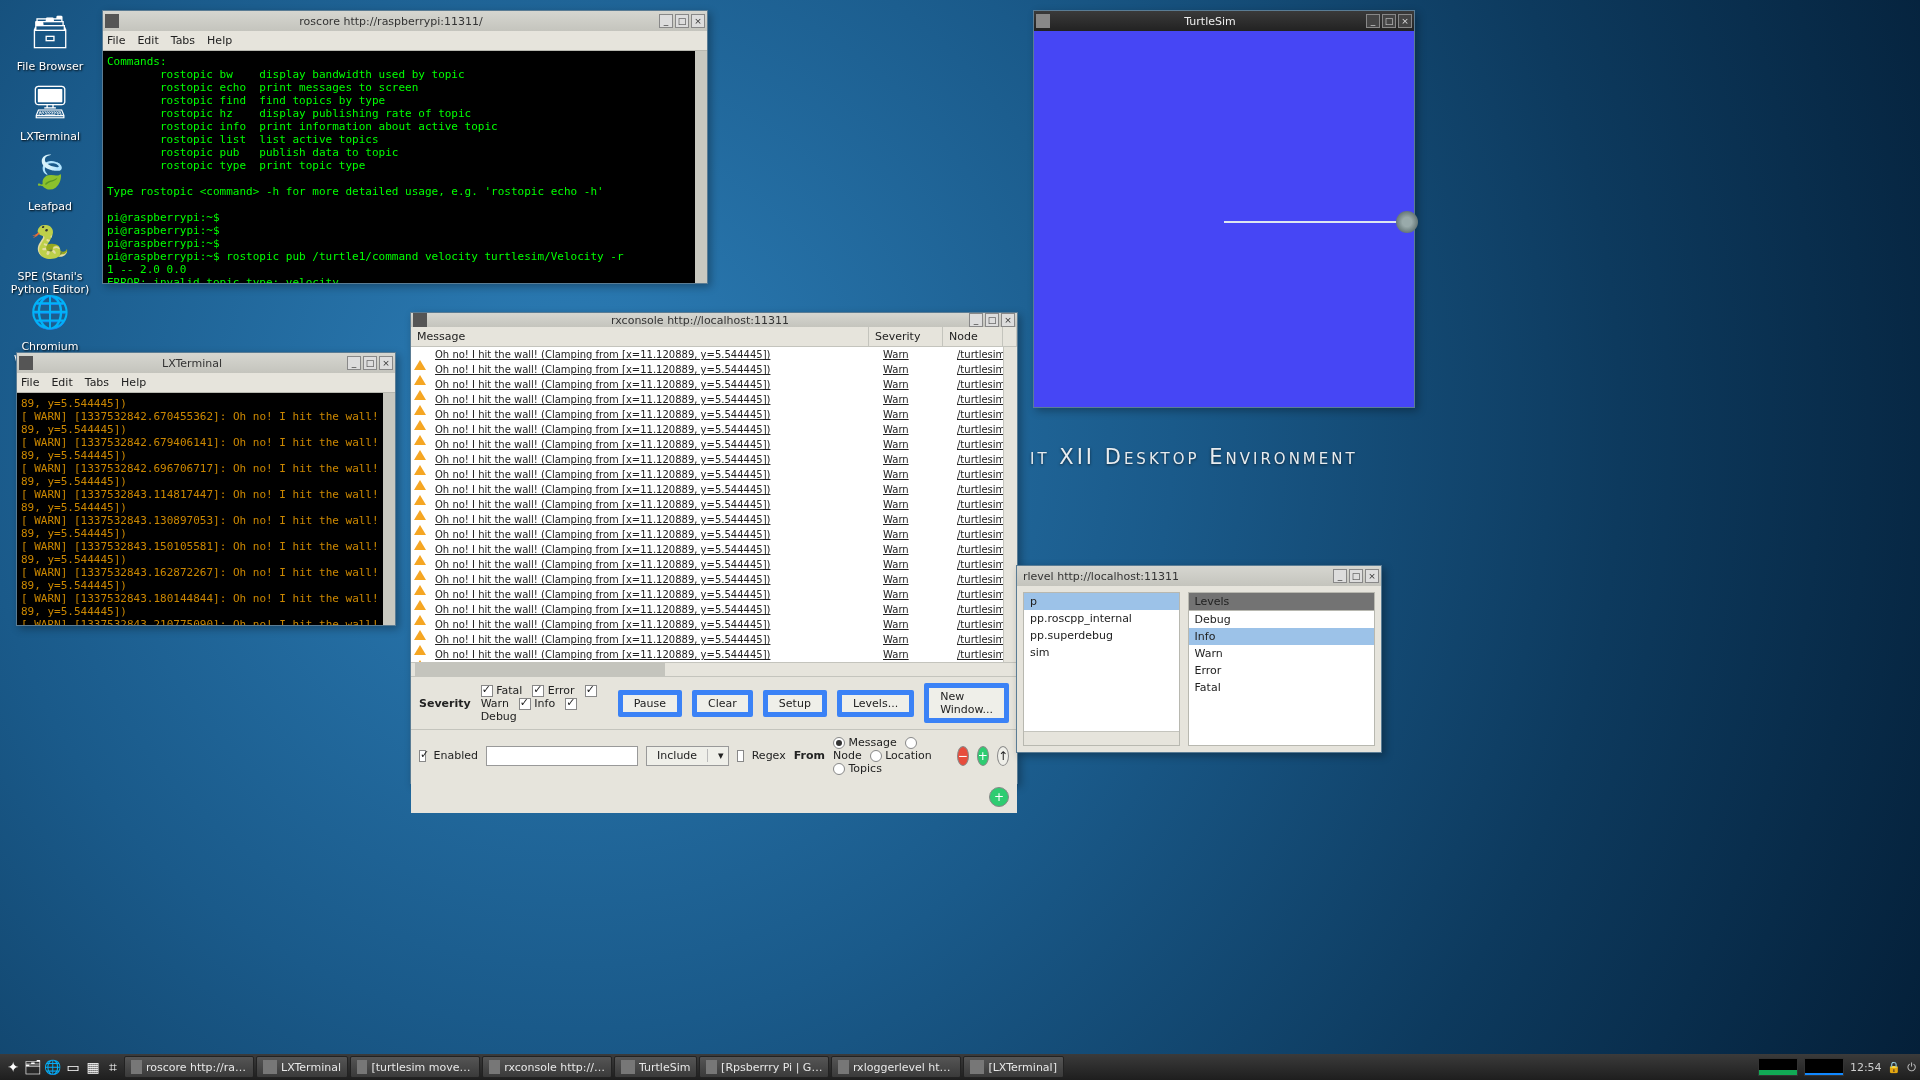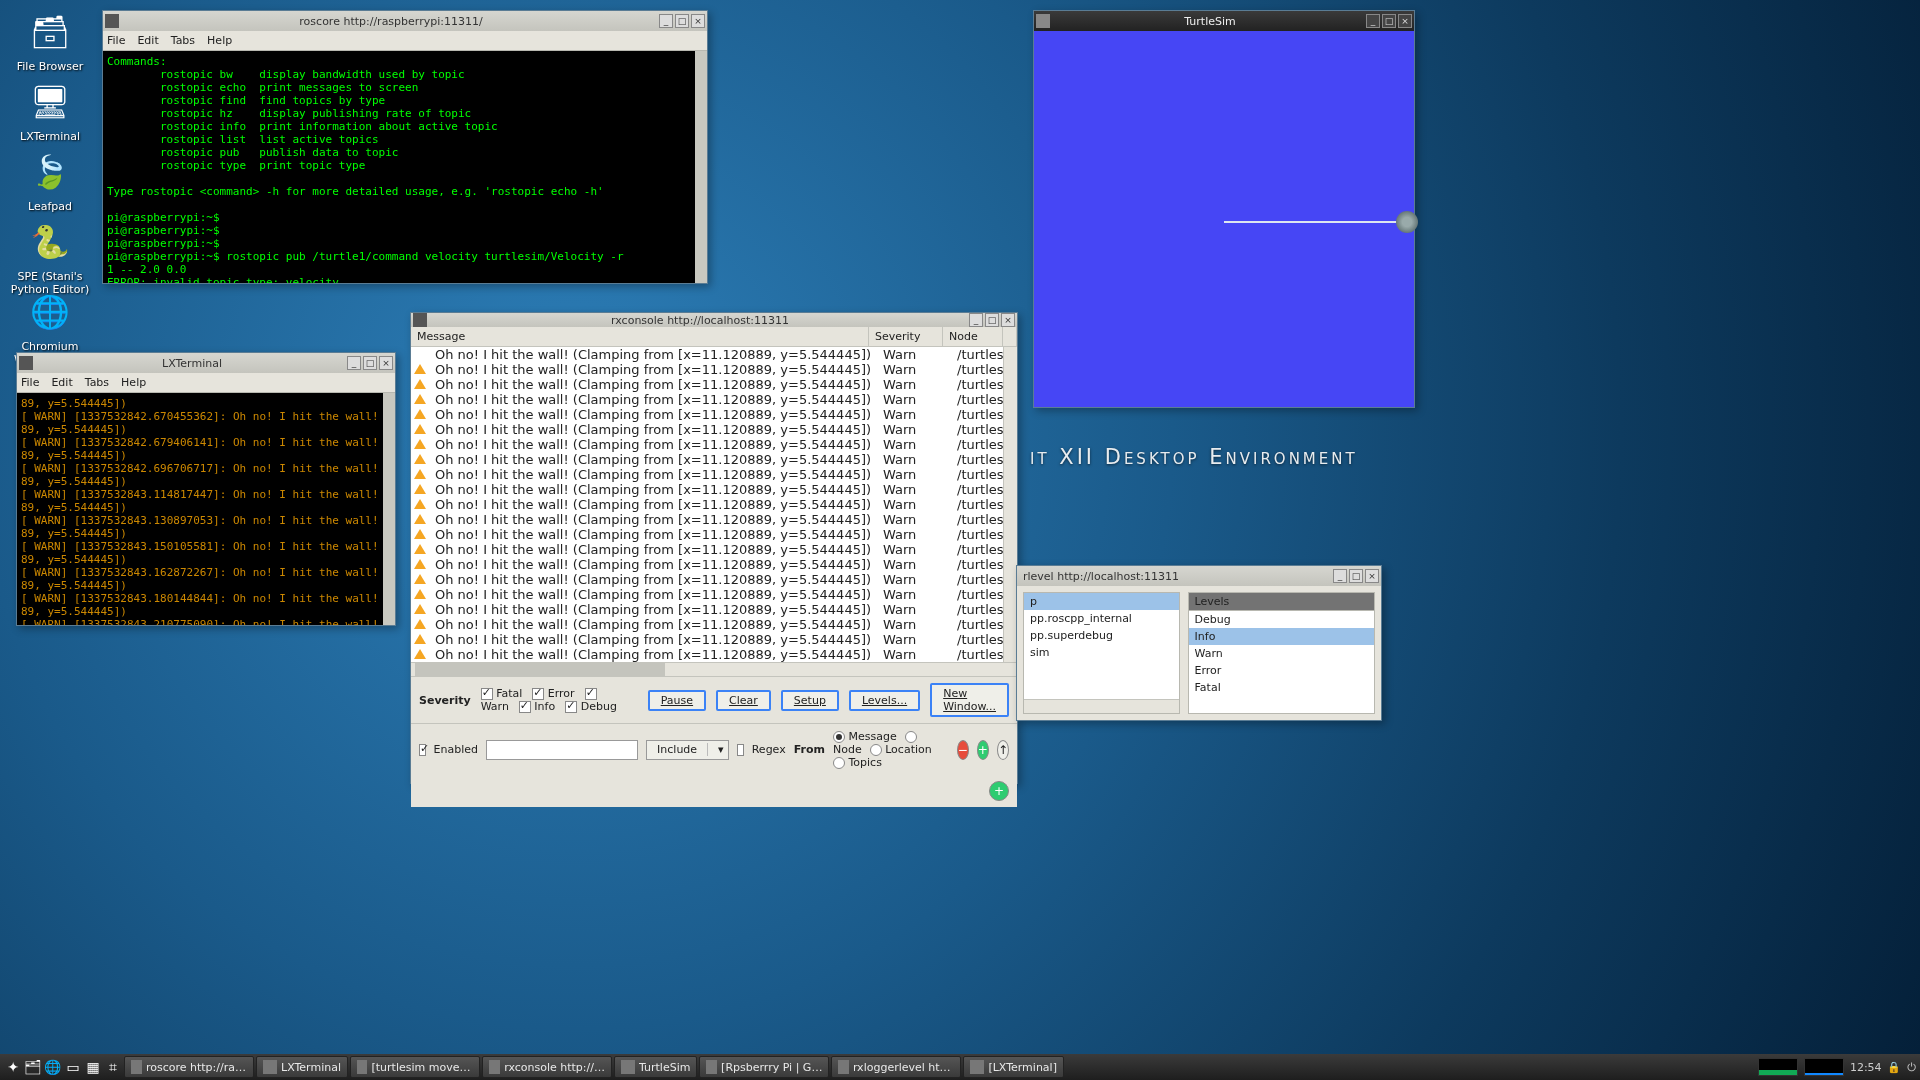--- a/index.html
+++ b/index.html
@@ -34,33 +34,33 @@
   .lxde-text { position:absolute; left:1030px; top:445px; color:#e8ecef; font-size:21px; letter-spacing:3px; font-variant:small-caps; text-shadow:0 1px 3px rgba(0,0,0,.6); }
   
   .rxconsole .body { flex:1; background:#fff; display:flex; flex-direction:column; }
   .grid-headers { display:flex; border-bottom:1px solid #c4c4bd; background:#e6e4dc; }
   .grid-headers div { padding:3px 6px; border-right:1px solid #c4c4bd; font-size:11px; }
   .col-msg { flex:1; }
   .col-sev { width:74px; }
   .col-node { width:60px; }
   .col-scroll { width:14px; }
   .grid-rows { flex:1; overflow:hidden; background:#fff; position:relative; }
-  .grid-row { display:flex; align-items:center; height:15px; font-size:13px; }
+  .grid-row { display:flex; align-items:center; height:15px; font-size:10px;text-decoration:underline; }
   .grid-row .ico { width:16px; height:12px; margin:0 3px; display:inline-block; }
   .warn-ico { width:0; height:0; border-left:6px solid transparent; border-right:6px solid transparent; border-bottom:10px solid #f5a623; }
   .grid-row .msg { flex:1; padding-left:2px; }
   .grid-row .sev { width:74px; }
   .grid-row .node { width:60px; }
   .grid-vscroll { position:absolute; top:0; right:0; bottom:0; width:14px; background:#e6e4dc; border-left:1px solid #c4c4bd; }
   .grid-hscroll { height:14px; background:#e6e4dc; border-top:1px solid #c4c4bd; display:flex; }
   .grid-hscroll .thumb { width:250px; height:100%; background:#c4c4bd; margin-left:4px; }
   .rx-controls { padding:6px 8px; border-top:1px solid #c4c4bd; background:#e6e4dc; display:flex; align-items:center; gap:10px; }
   .rx-controls .spacer { flex:1; }
   .rx-row2 { padding:6px 8px; border-top:1px solid #c4c4bd; background:#e6e4dc; display:flex; align-items:center; gap:8px; }
-  .btn { padding:2px 11px; border:2px solid #3b82f6; background:#efefe9; border-radius:2px; cursor:pointer; font-size:11px;text-decoration:underline; }
+  .btn { padding:2px 11px; border:5px solid #3b82f6; background:#efefe9; border-radius:2px; cursor:pointer; font-size:11px; }
   .chk { width:12px; height:12px; border:1px solid #888; background:#fff; display:inline-block; vertical-align:middle; position:relative; }
   .chk.checked::after { content:"✓"; position:absolute; top:-3px; left:0; font-size:11px; color:#222; }
   .radio { width:12px; height:12px; border:1px solid #888; border-radius:50%; background:#fff; display:inline-block; vertical-align:middle; position:relative; }
   .radio.checked::after { content:""; position:absolute; top:2px; left:2px; width:6px; height:6px; background:#333; border-radius:50%; }
   .textin { height:20px; border:1px solid #999; background:#fff; padding:0 4px; font-size:11px; }
   .dropdown { display:flex; align-items:center; border:1px solid #999; background:#efefe9; height:20px; }
   .dropdown span { padding:0 10px; }
   .dropdown .caret { width:14px; text-align:center; border-left:1px solid #bbb; }
   .roundbtn { width:20px; height:20px; border-radius:50%; border:1px solid #888; background:#efefe9; display:flex; align-items:center; justify-content:center; font-size:12px; cursor:pointer; }
   .roundbtn.red { background:#e74c3c; color:#fff; }
@@ -382,21 +382,21 @@
       <div class="roundbtn red">−</div>
       <div class="roundbtn green">+</div>
       <div class="roundbtn">↑</div>
     </div>
     <div class="rx-footer">
       <div class="roundbtn green">+</div>
     </div>
   </div>
 </div>
 
-<div class="window loggerlevel" style="left:1016px; top:565px; width:366px; height:156px;">
+<div class="window loggerlevel" style="left:1016px; top:565px; width:366px; height:188px;">
   <div class="titlebar">
     <div class="title-text" style="text-align:left;padding-left:4px;">rlevel http://localhost:11311</div>
     <div class="titlebar-buttons">
       <div class="tbtn">_</div>
       <div class="tbtn">□</div>
       <div class="tbtn">×</div>
     </div>
   </div>
   <div class="panes">
     <div class="pane">

